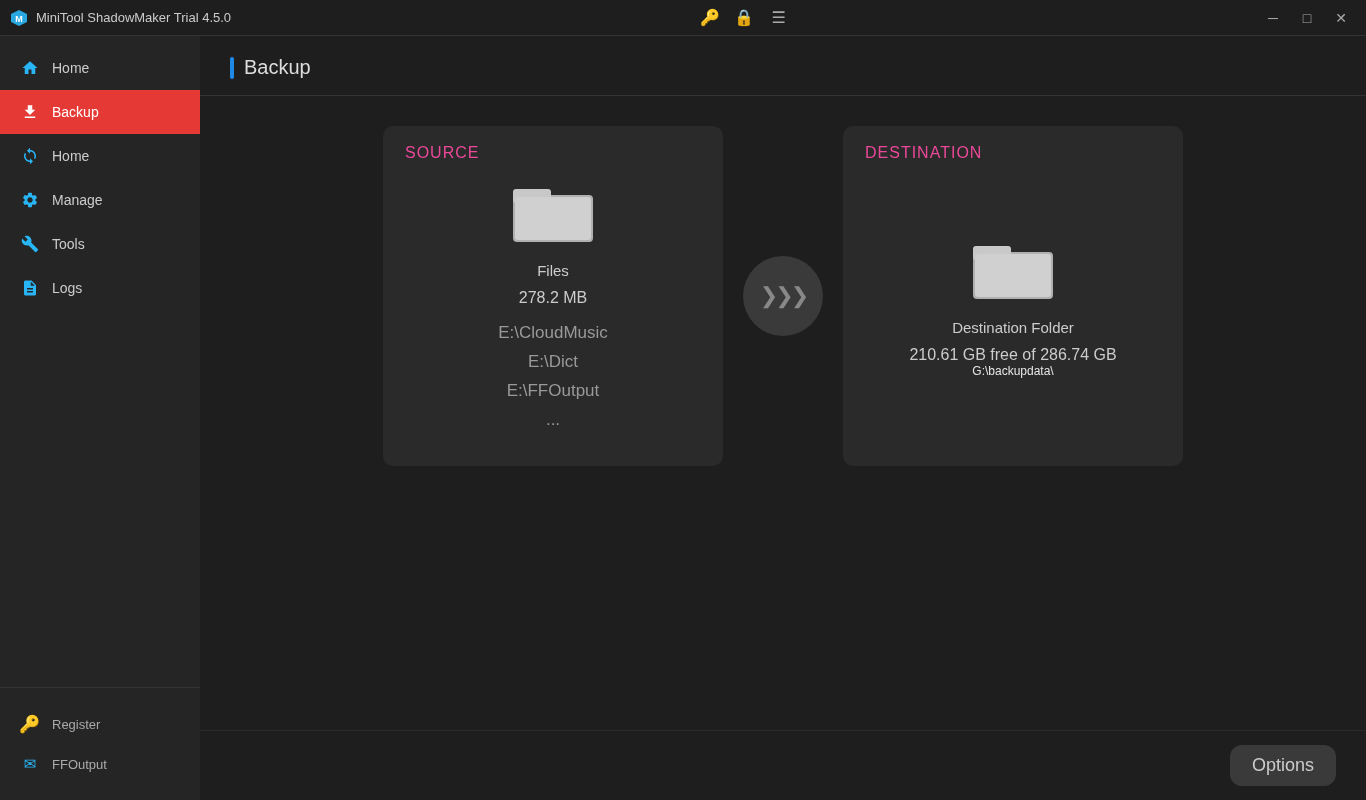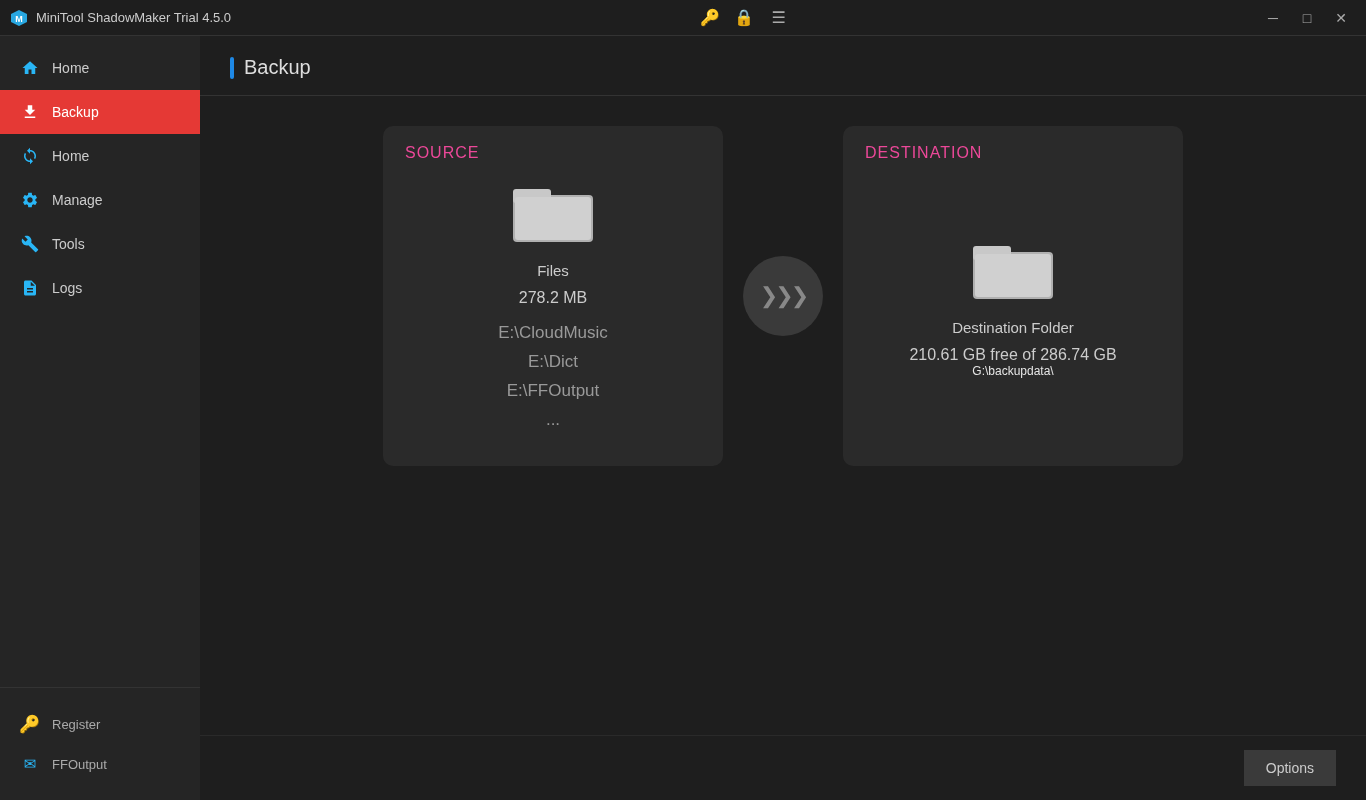--- a/index.html
+++ b/index.html
@@ -255,22 +255,22 @@
       justify-content: flex-end;
       align-items: center;
       gap: 10px;
       border-top: 1px solid #2a2a2a;
     }
     .btn-options {
       padding: 10px 22px;
       background: #3a3a3a;
       color: #ccc;
       border: none;
-      border-radius: 0;
-      font-size: 14px;
+      border-radius: 12px;
+      font-size: 18px;
       cursor: pointer;
       margin-left: 32px;
     }
     .btn-backup-now {
       padding: 10px 22px;
       background: #1e88e5;
       color: #fff;
       border: none;
       border-radius: 4px;
       font-size: 14px;

